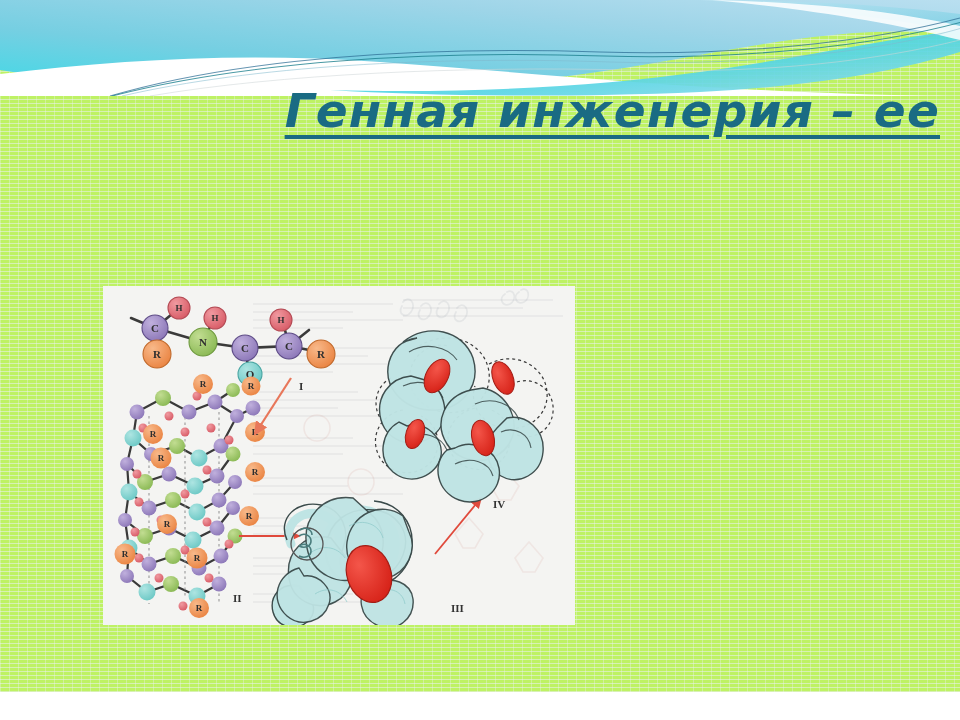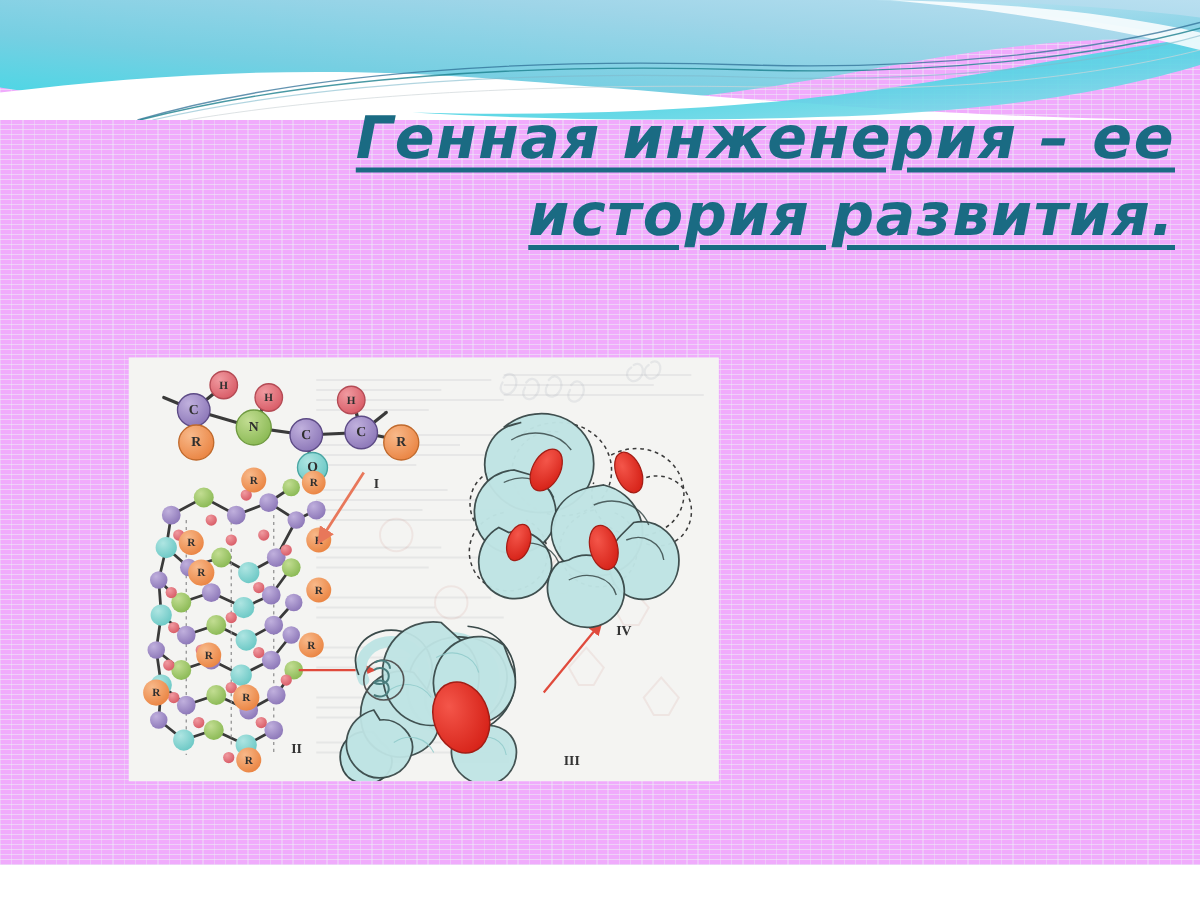--- a/index.html
+++ b/index.html
@@ -9,21 +9,21 @@
   }
   body {
     font-family: "Liberation Sans", sans-serif;
   }
 
   #slide {
     position: relative;
     width: 960px;
     height: 692px;
     overflow: hidden;
-    background: #f0abfc;
+    background: #bef264;
   }
 
   
   #slide-bg-texture {
     position: absolute;
     inset: 0;
     background-image:
       repeating-linear-gradient(0deg, rgba(236,240,245,.55) 0 1px, rgba(255,255,255,0) 1px 4px),
       repeating-linear-gradient(90deg, rgba(238,242,247,.35) 0 1px, rgba(255,255,255,0) 1px 9px);
     pointer-events: none;
@@ -147,21 +147,20 @@
 
       <path d="M110,96 C240,58 420,46 600,52 C740,56 870,42 960,18" fill="none" stroke="#2f6f96" stroke-width="1.1" opacity="0.75"></path>
       <path d="M112,96 C244,62 424,50 604,56 C744,60 874,46 962,22" fill="none" stroke="#1c7f8d" stroke-width="1.1" opacity="0.8"></path>
       <path d="M122,96 C252,66 432,56 610,62 C750,66 878,52 962,28" fill="none" stroke="#7fb9cc" stroke-width="0.9" opacity="0.6"></path>
       <path d="M150,96 C280,74 460,66 630,70 C770,74 880,60 960,40" fill="none" stroke="#cfd6d8" stroke-width="0.8" opacity="0.7"></path>
     </svg>
   </div>
 
   <div id="title-block">
     <span class="title-line">Генная инженерия – ее</span>
-    <span class="title-line">история развития.</span>
   </div>
 
   <div id="figure-image">
     <svg width="472" height="339" viewBox="0 0 472 339" xmlns="http://www.w3.org/2000/svg">
       <defs>
         <radialGradient id="gC" cx="35%" cy="30%" r="75%">
           <stop offset="0%" stop-color="#c0b0dd"></stop>
           <stop offset="100%" stop-color="#8c77b8"></stop>
         </radialGradient>
         <radialGradient id="gH" cx="35%" cy="30%" r="75%">

